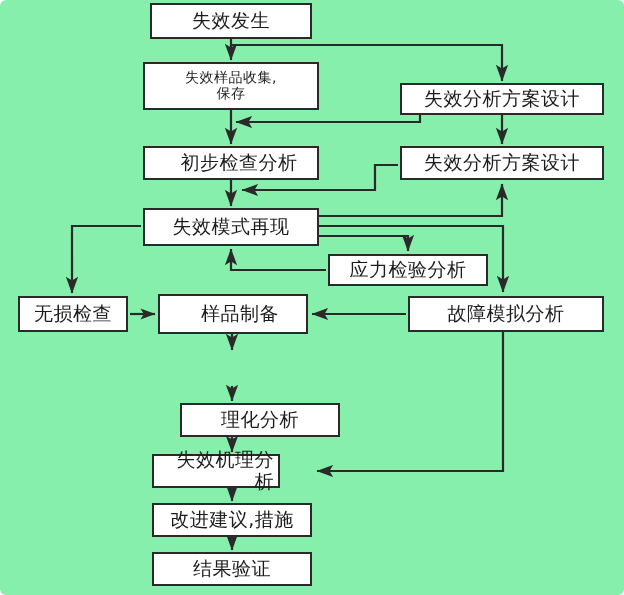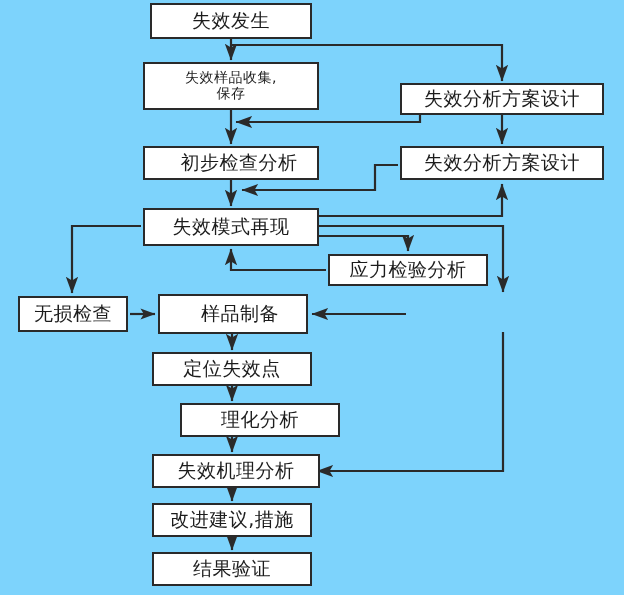--- a/index.html
+++ b/index.html
@@ -7,22 +7,23 @@
     padding: 0;
     background: #ffffff;
   }
   body {
     font-family: "DejaVu Sans", "Liberation Sans", sans-serif;
   }
   #canvas {
     position: relative;
     width: 624px;
     height: 595px;
-    background: #7dd3fc;
+    background: #86efac;
     overflow: hidden;
+    border-radius: 6px;
   }
   #wires {
     position: absolute;
     left: 0;
     top: 0;
     width: 624px;
     height: 595px;
     pointer-events: none;
   }
   .node {
@@ -141,30 +142,30 @@
   </div>
 
   <div class="node" style="left:18px; top:296px; width:110px; height:36px;">
     <span class="lbl">无损检查</span>
   </div>
 
   <div class="node" style="left:158px; top:294px; width:150px; height:40px;padding-left:14px;">
     <span class="lbl">样品制备</span>
   </div>
 
+  <div class="node" style="left:408px; top:296px; width:196px; height:36px;">
+    <span class="lbl">故障模拟分析</span>
+  </div>
 
-  <div class="node" style="left:152px; top:352px; width:160px; height:34px;">
-    <span class="lbl">定位失效点</span>
-  </div>
 
   <div class="node" style="left:152px; top:403px; width:160px; height:34px;margin-left:28px;">
     <span class="lbl">理化分析</span>
   </div>
 
-  <div class="node" style="left:152px; top:454px; width:168px; height:34px;">
+  <div class="node" style="left:152px; top:454px; width:128px; height:34px;text-align:right;">
     <span class="lbl">失效机理分析</span>
   </div>
 
   <div class="node" style="left:152px; top:503px; width:160px; height:34px;">
     <span class="lbl">改进建议,措施</span>
   </div>
 
   <div class="node" style="left:152px; top:552px; width:160px; height:34px;">
     <span class="lbl">结果验证</span>
   </div>

